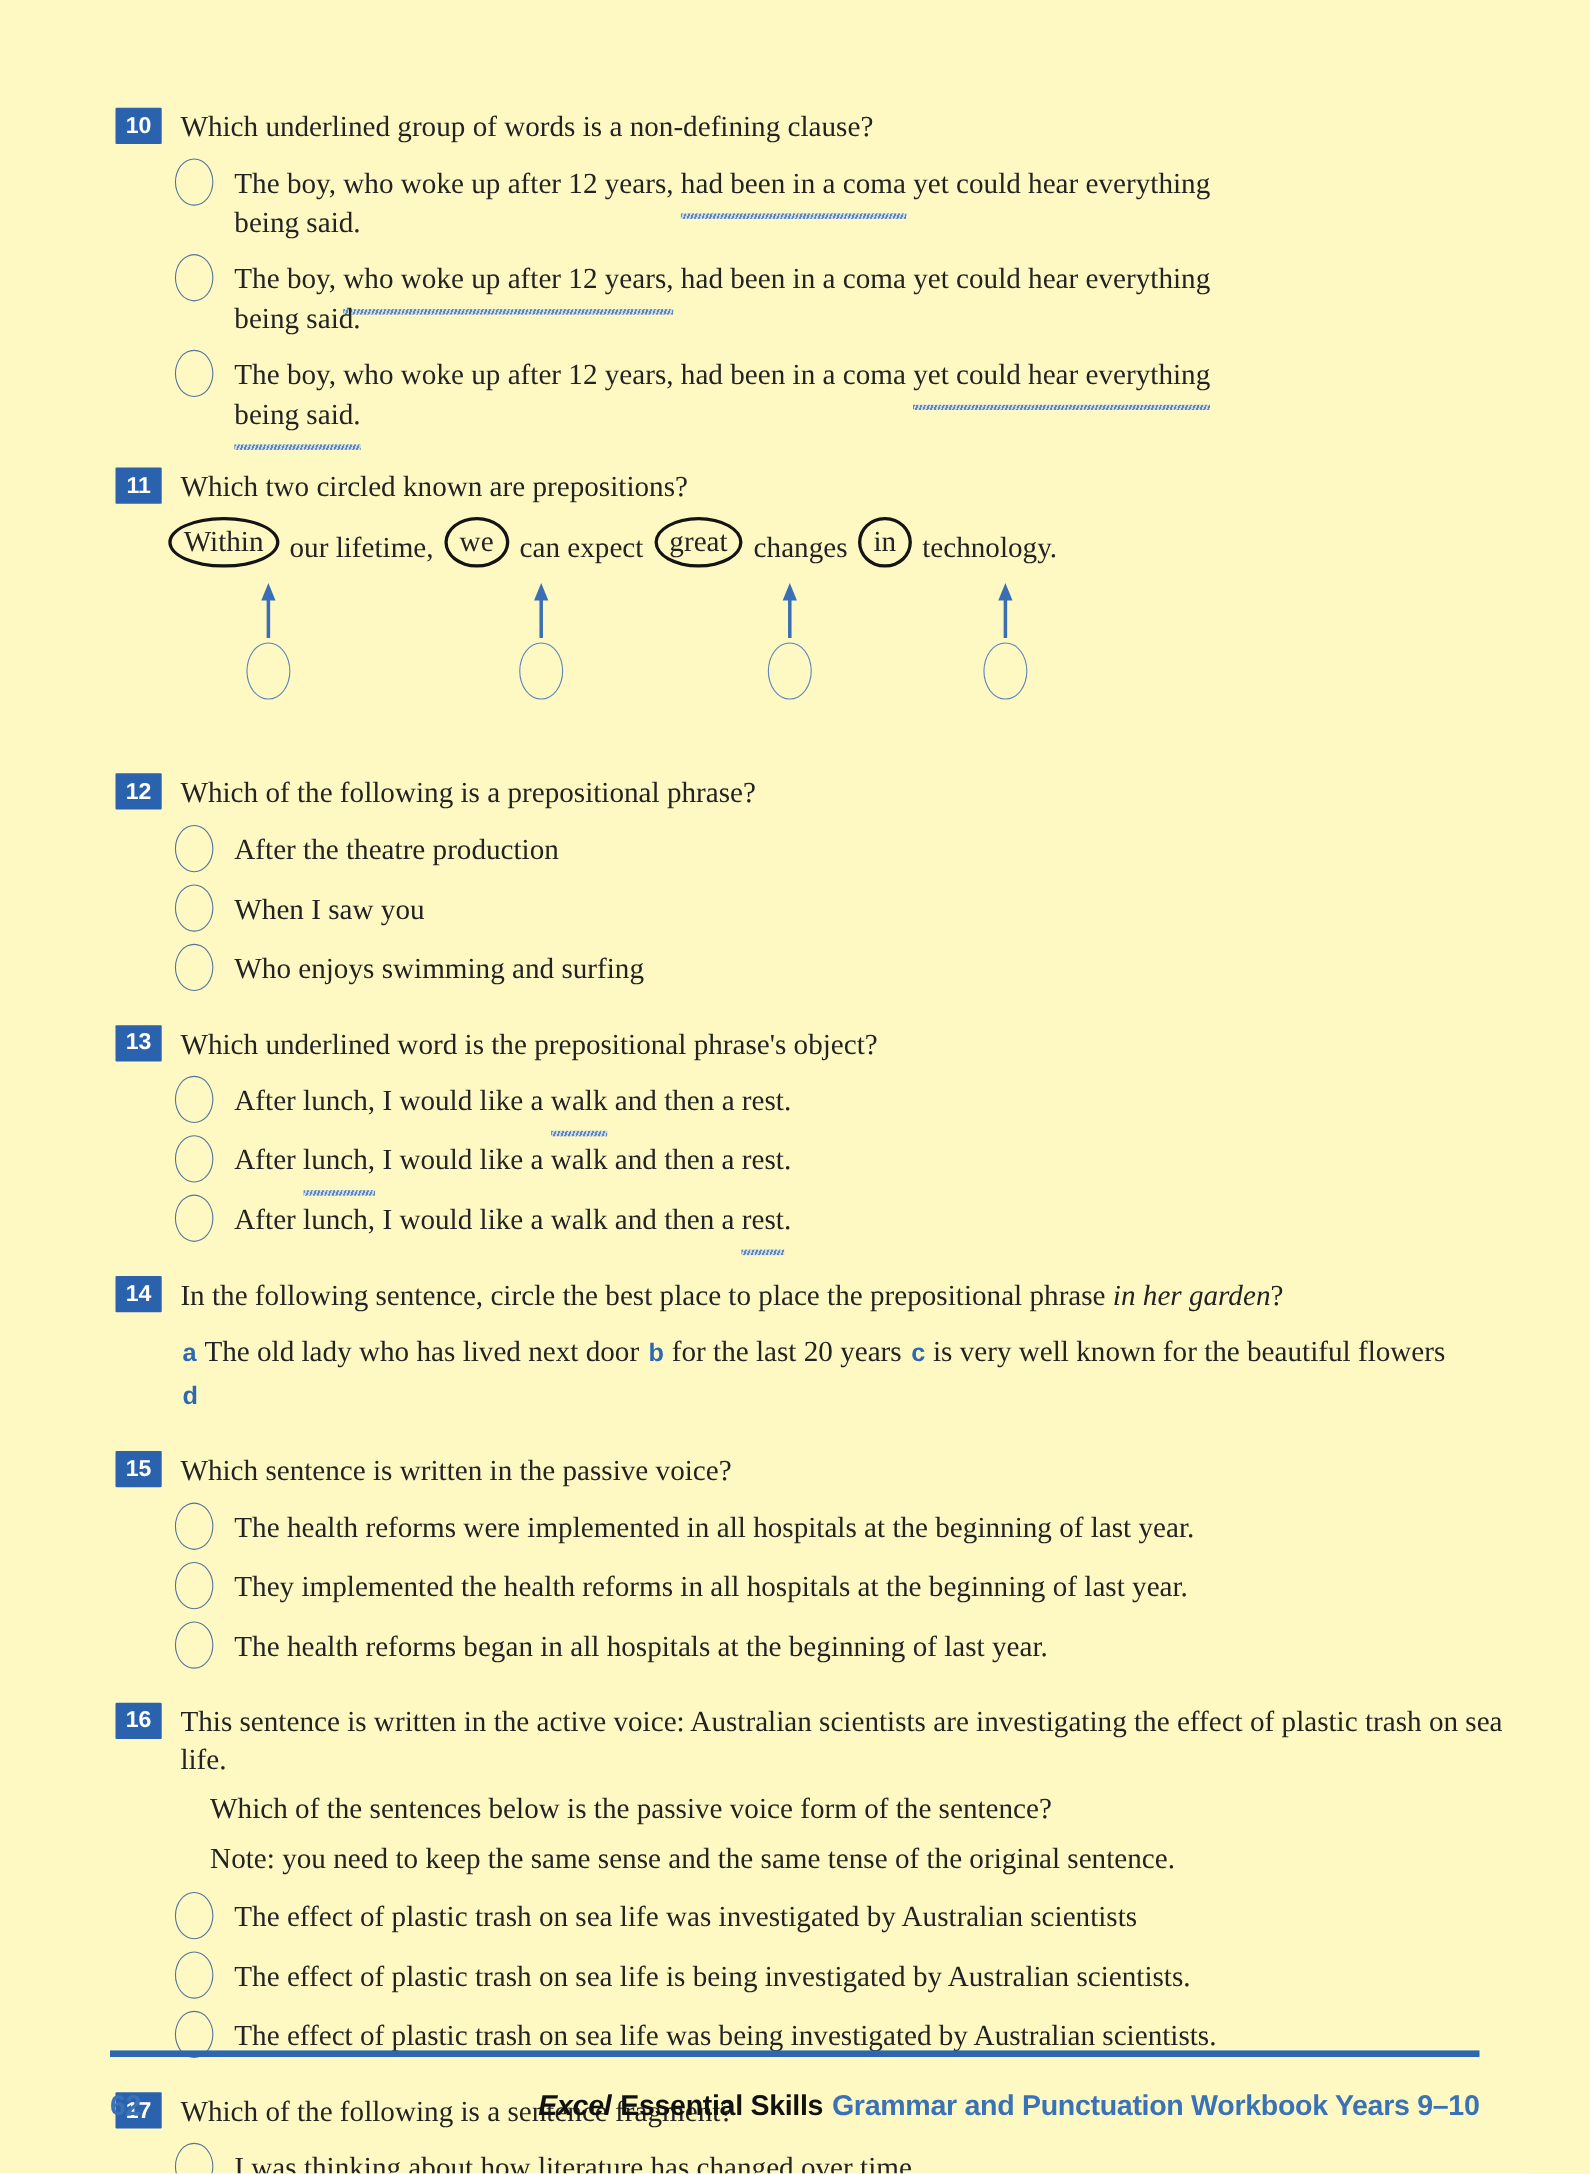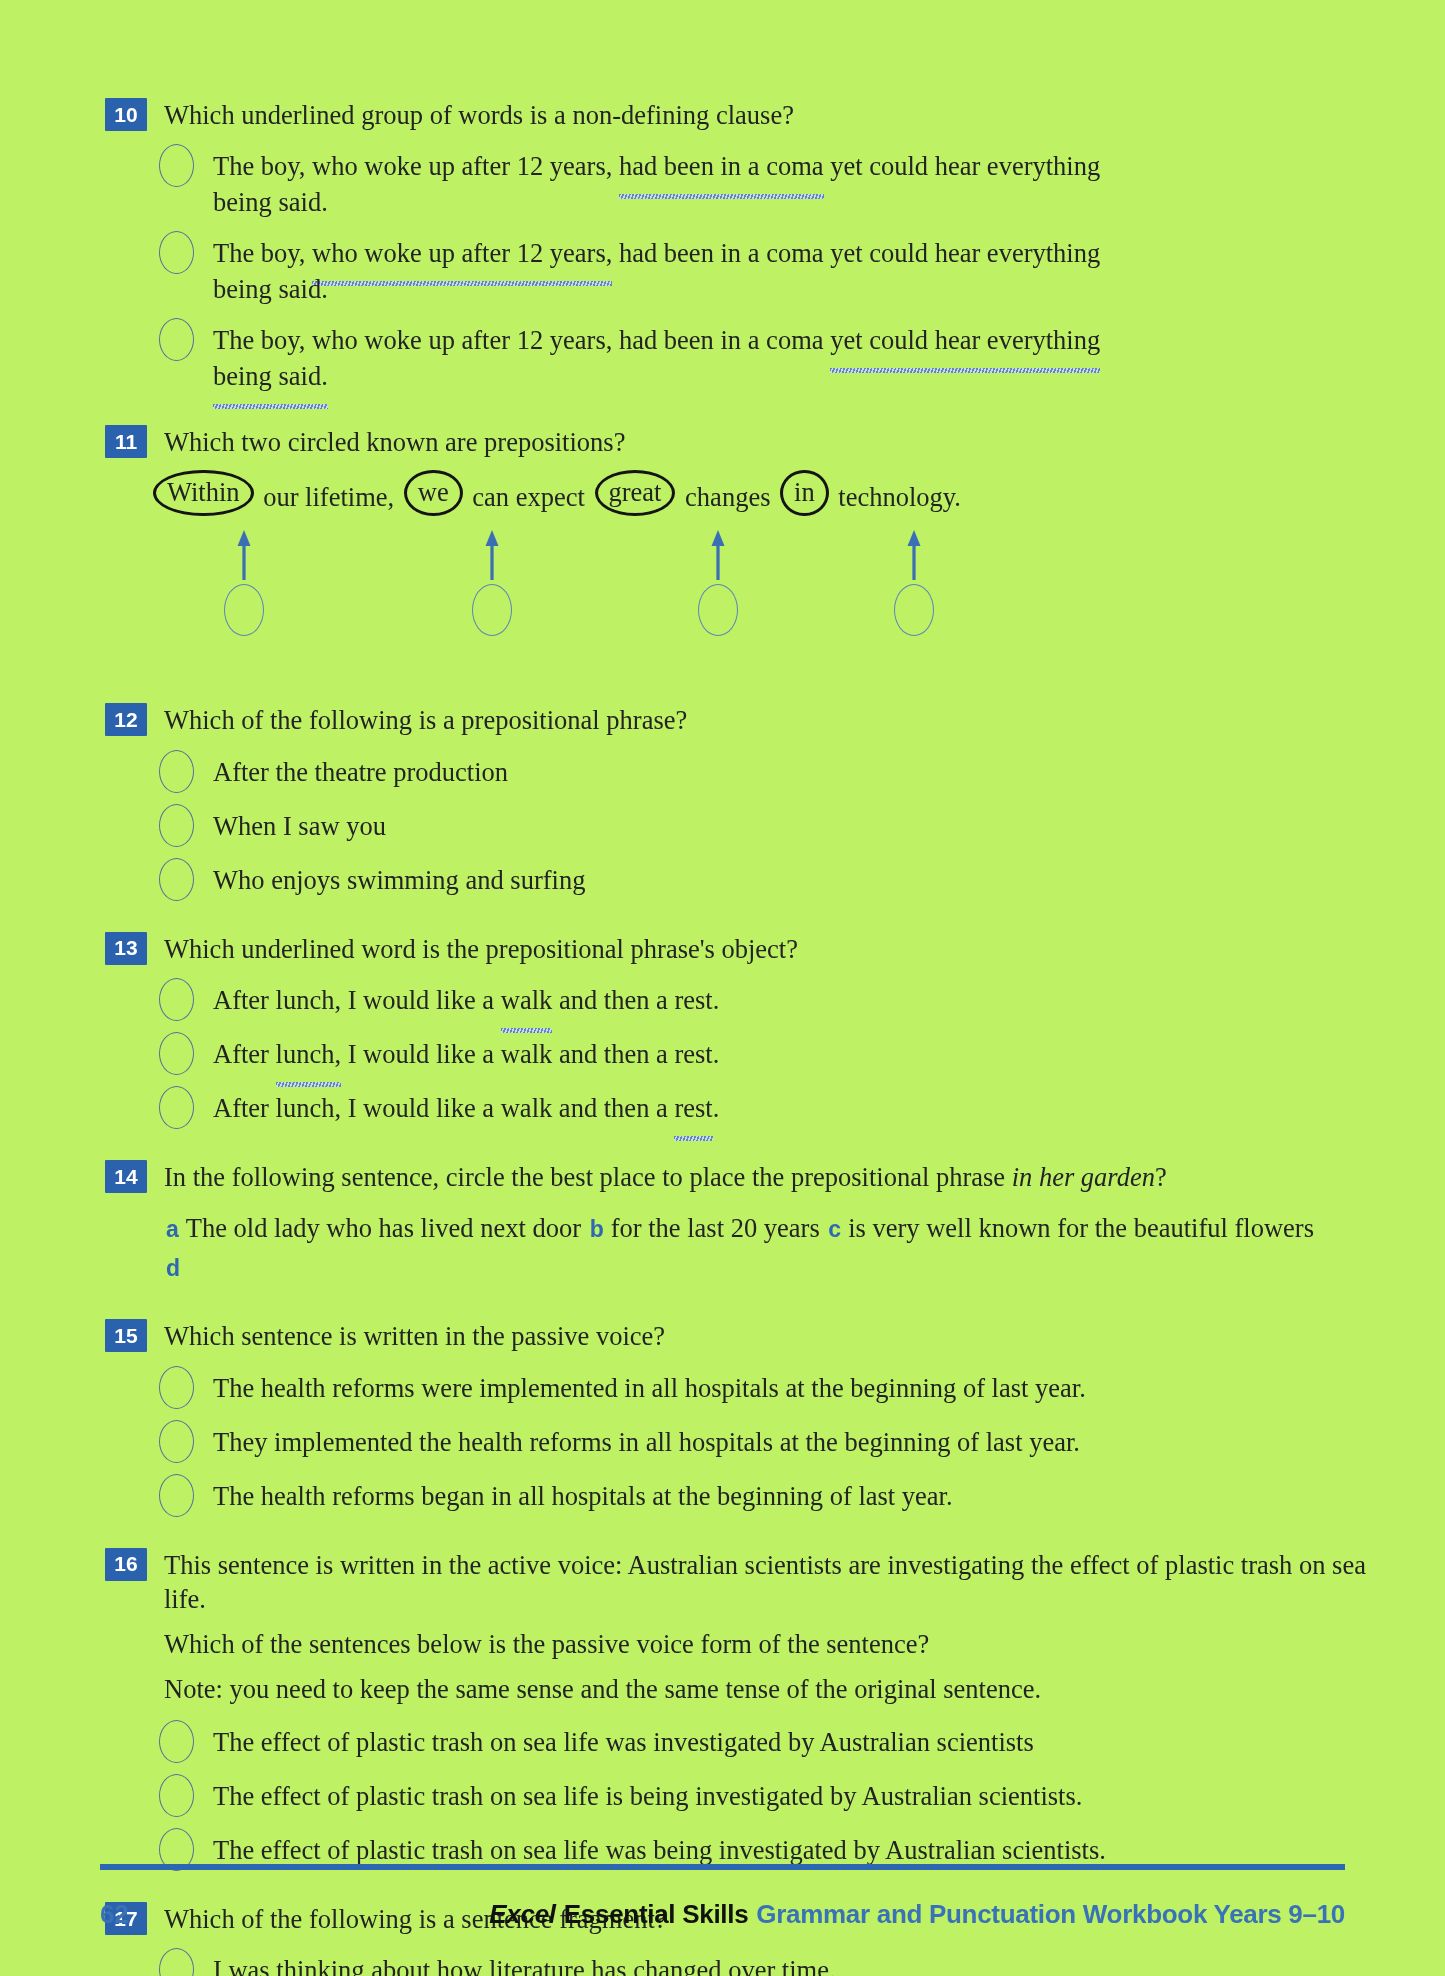--- a/index.html
+++ b/index.html
@@ -1,19 +1,19 @@
 <!DOCTYPE html>
 <html><head>
 <meta charset="utf-8">
 <style>
   html,body{margin:0;padding:0;background:#ffffff;}
   .page{
     position:relative;
     width:1445px;height:1976px;
-    background:#bef264;
+    background:#fef9c3;
     overflow:hidden;
     font-family:"Liberation Serif","DejaVu Serif",serif;
     color:#232323;
   }
   .content{padding:95px 70px 0 105px;}
 
   .question{margin-bottom:28px;}
   .q-head{display:flex;align-items:flex-start;}
   .badge{
     flex:0 0 auto;
@@ -72,21 +72,21 @@
   .inline-sentence{
     margin:14px 0 0 59px;
     font-size:26.5px;line-height:1.5;
     max-width:1170px;
   }
   .marker{
     font-family:"Liberation Sans",sans-serif;font-weight:bold;
     color:#2e68b2;font-size:23px;
     margin:0 7px 0 2px;cursor:pointer;
   }
-  .subline{margin:10px 0 0 59px;font-size:26.5px;line-height:1.35;}
+  .subline{margin:10px 0 0 86px;font-size:26.5px;line-height:1.35;}
 
   .footer{position:absolute;left:100px;right:100px;top:1864px;}
   .footer-rule{border-top:6px solid #2e67b1;}
   .footer-row{
     display:flex;align-items:baseline;margin-top:29px;
     font-family:"Liberation Sans",sans-serif;font-weight:bold;font-size:26px;
     letter-spacing:-0.3px;
   }
   .page-num{color:#3a72b8;}
   .footer-title-wrap{margin-left:auto;white-space:nowrap;}

